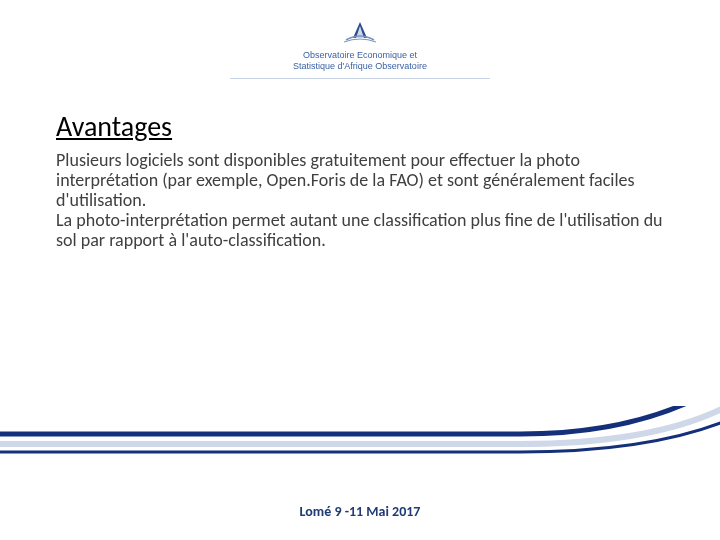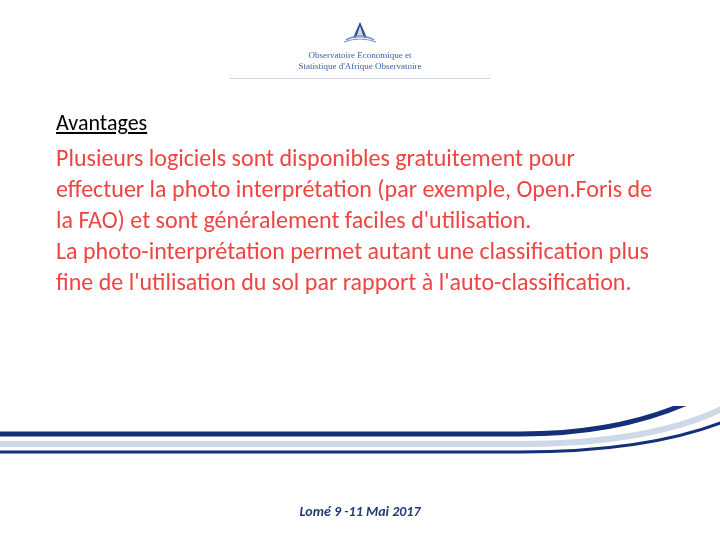--- a/index.html
+++ b/index.html
@@ -23,60 +23,59 @@
     height: 28px;
     position: relative;
     margin-bottom: 2px;
   }
   .logo svg { display: block; }
   .org-name {
     font-size: 9px;
     line-height: 11px;
     text-align: center;
     color: #3a62a6;
-    font-family: Liberation Serif, serif;
+    font-family: Liberation Sans, sans-serif;
     margin-top: 2px;
   }
   .header-rule {
     width: 260px;
     height: 1px;
     background: #c9d4e6;
     margin-top: 6px;
   }
   .content {
     padding: 30px 56px 0 56px;
   }
   .title {
-    font-size: 22px;
+    font-size: 28px;
     font-weight: 400;
     color: #000;
     text-decoration: underline;
     margin-bottom: 6px;
   }
   .body-text {
-    font-size: 24px;
-    line-height: 31px;
-    color: #ef4444;
+    font-size: 18px;
+    line-height: 20px;
+    color: #404040;
   }
   .footer-curve {
     position: absolute;
     left: 0;
     bottom: 54px;
     width: 720px;
     height: 80px;
     pointer-events: none;
   }
   .footer-text {
     position: absolute;
     bottom: 20px;
     width: 100%;
     text-align: center;
     font-size: 14px;
     font-weight: bold;
-    font-style: italic;
     color: #1f3b73;
   }
 </style>
 </head>
 <body>
 
 <div class="header">
   <div class="logo">
     <svg width="36" height="28" viewBox="0 0 36 28">
       <path d="M18 4 L11 20 L25 20 Z" fill="#2a4b8d"></path>

